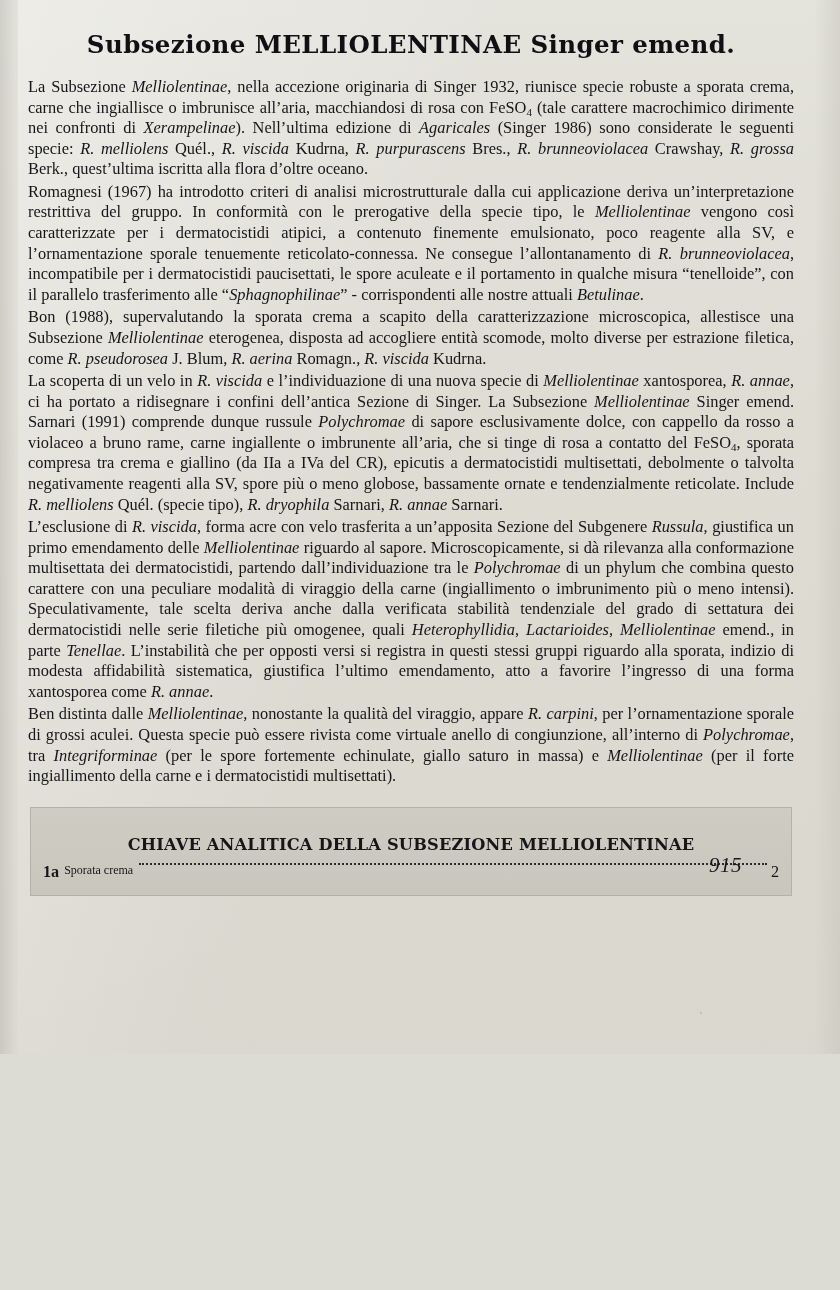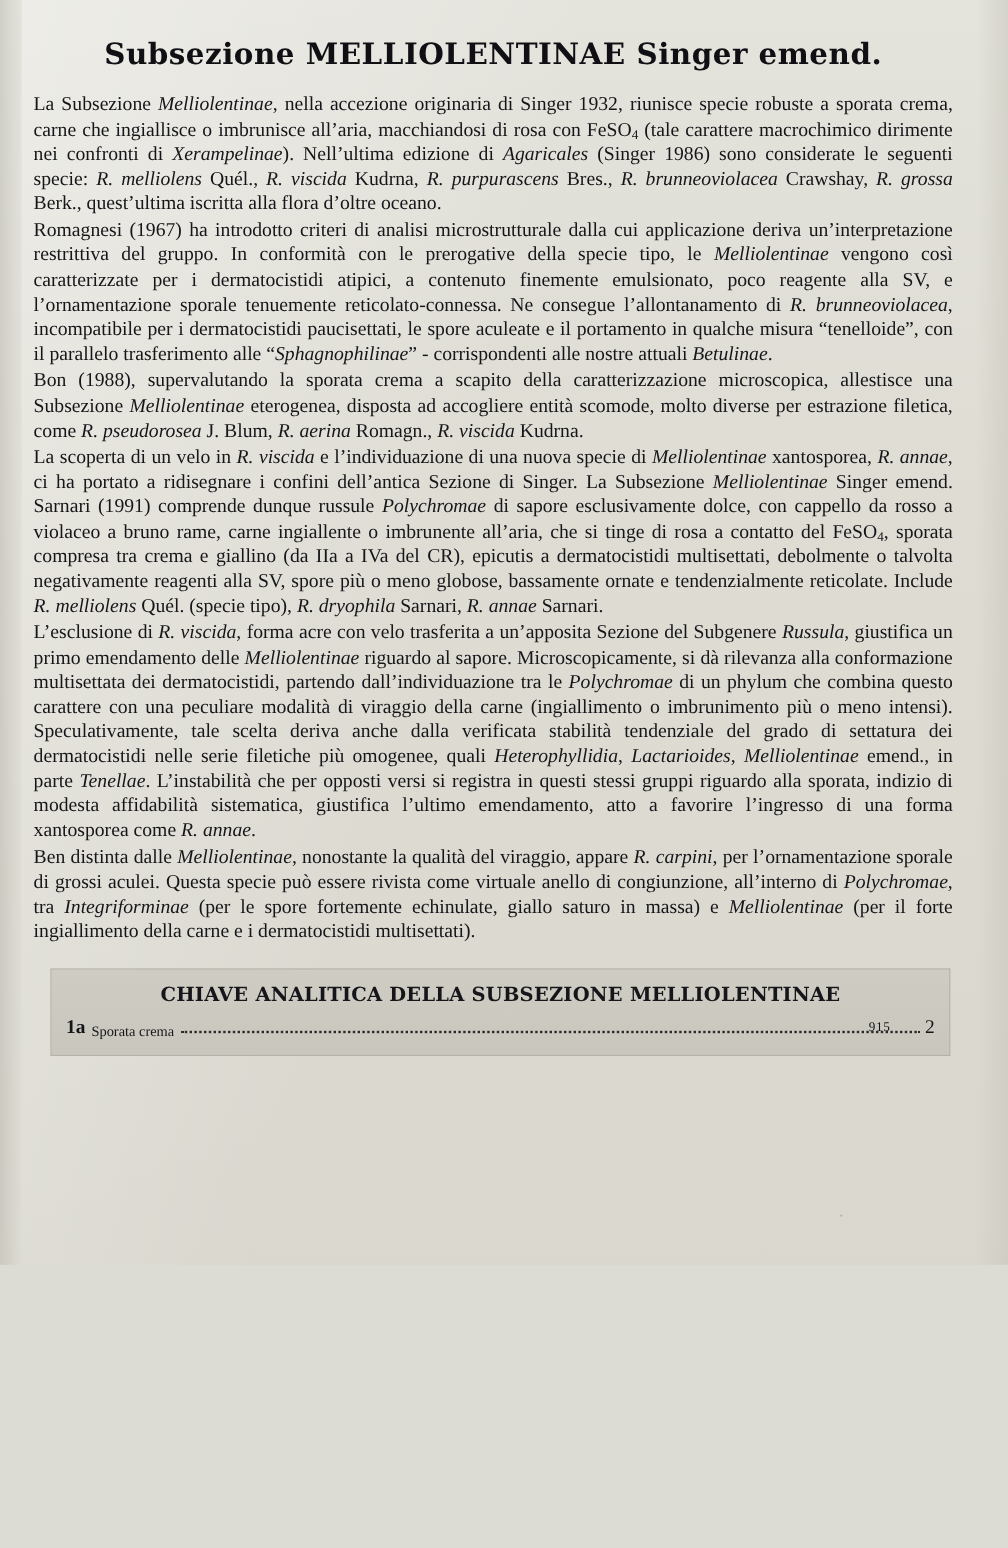--- a/index.html
+++ b/index.html
@@ -64,56 +64,57 @@
     text-indent: 0;
     hyphens: auto;
   }
   p.gap {
     margin-top: 0;
   }
   sub { font-size: 11px; vertical-align: baseline; position: relative; top: 3px; }
 
   .key-box {
     margin-top: 20px;
-    margin-left: 14px;
+    margin-left: 2px;
     margin-right: 2px;
     background: linear-gradient(180deg,#cfcdc3 0%, #c9c7bd 100%);
     border: 1px solid #b4b2a8;
-    padding: 8px 12px 10px 12px;
+    padding: 24px 12px 10px 12px;
   }
   .key-title {
     font-family: "DejaVu Serif", serif;
     font-size: 16.2px;
     font-weight: 700;
     text-align: center;
     letter-spacing: .2px;
     margin: 3px 0 9px 0;
   }
   .key-row {
     display: flex;
-    align-items: flex-end;
+    align-items: flex-start;
     font-size: 16.2px;
     line-height: 1.22;
     margin-bottom: 3px;
   }
   .key-row .lead { font-weight: 700; padding-right: 5px; }
   .dots {
     flex: 1;
     border-bottom: 2px dotted #2a2a2a;
     margin: 0 4px 5px 6px;
     height: 0;
   }
   .key-text-wrap { font-size: 12px; line-height: 1.22; }
   .page-number {
     position: absolute;
     right: 52px;
     bottom: 18px;
-    font-size: 11px;
+    font-size: 21px;
     font-family: "Liberation Serif", serif;
     letter-spacing: .5px;
+    font-style: italic;
   }
   .speck {
     position: absolute;
     width: 2px; height: 2px;
     background: #9a988e;
     border-radius: 50%;
     opacity: .5;
   }
 </style>
 </head>

